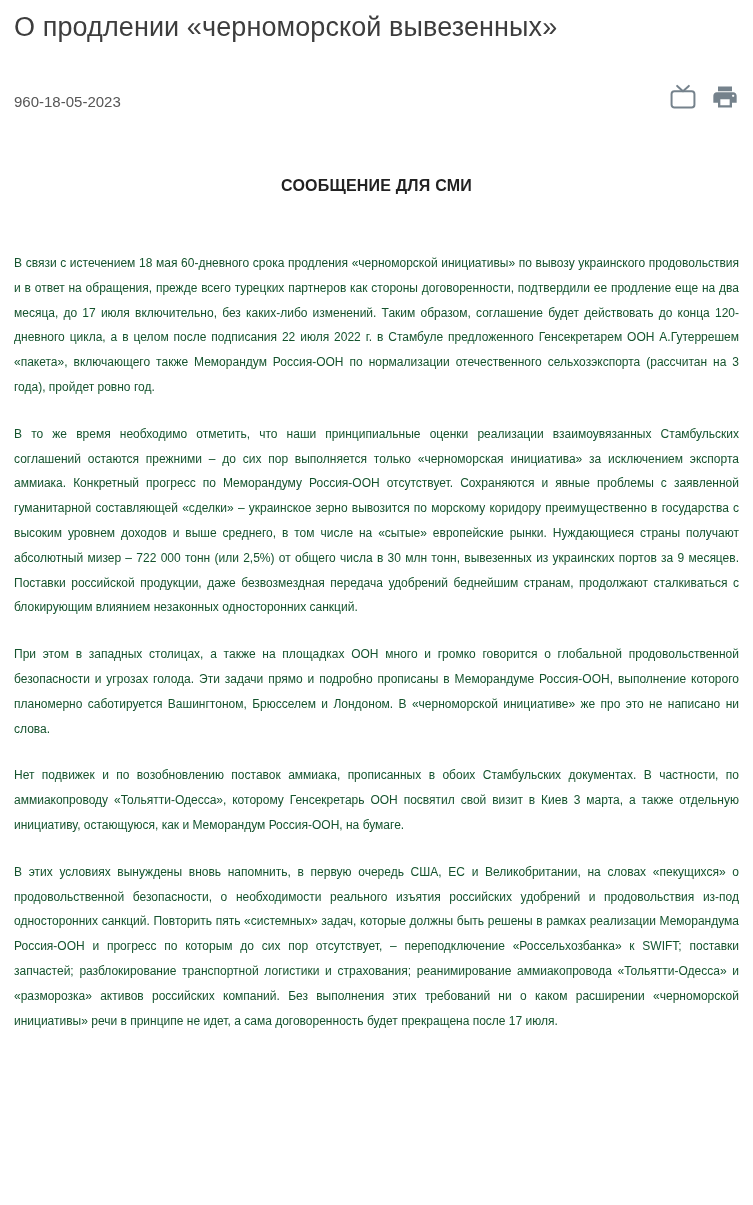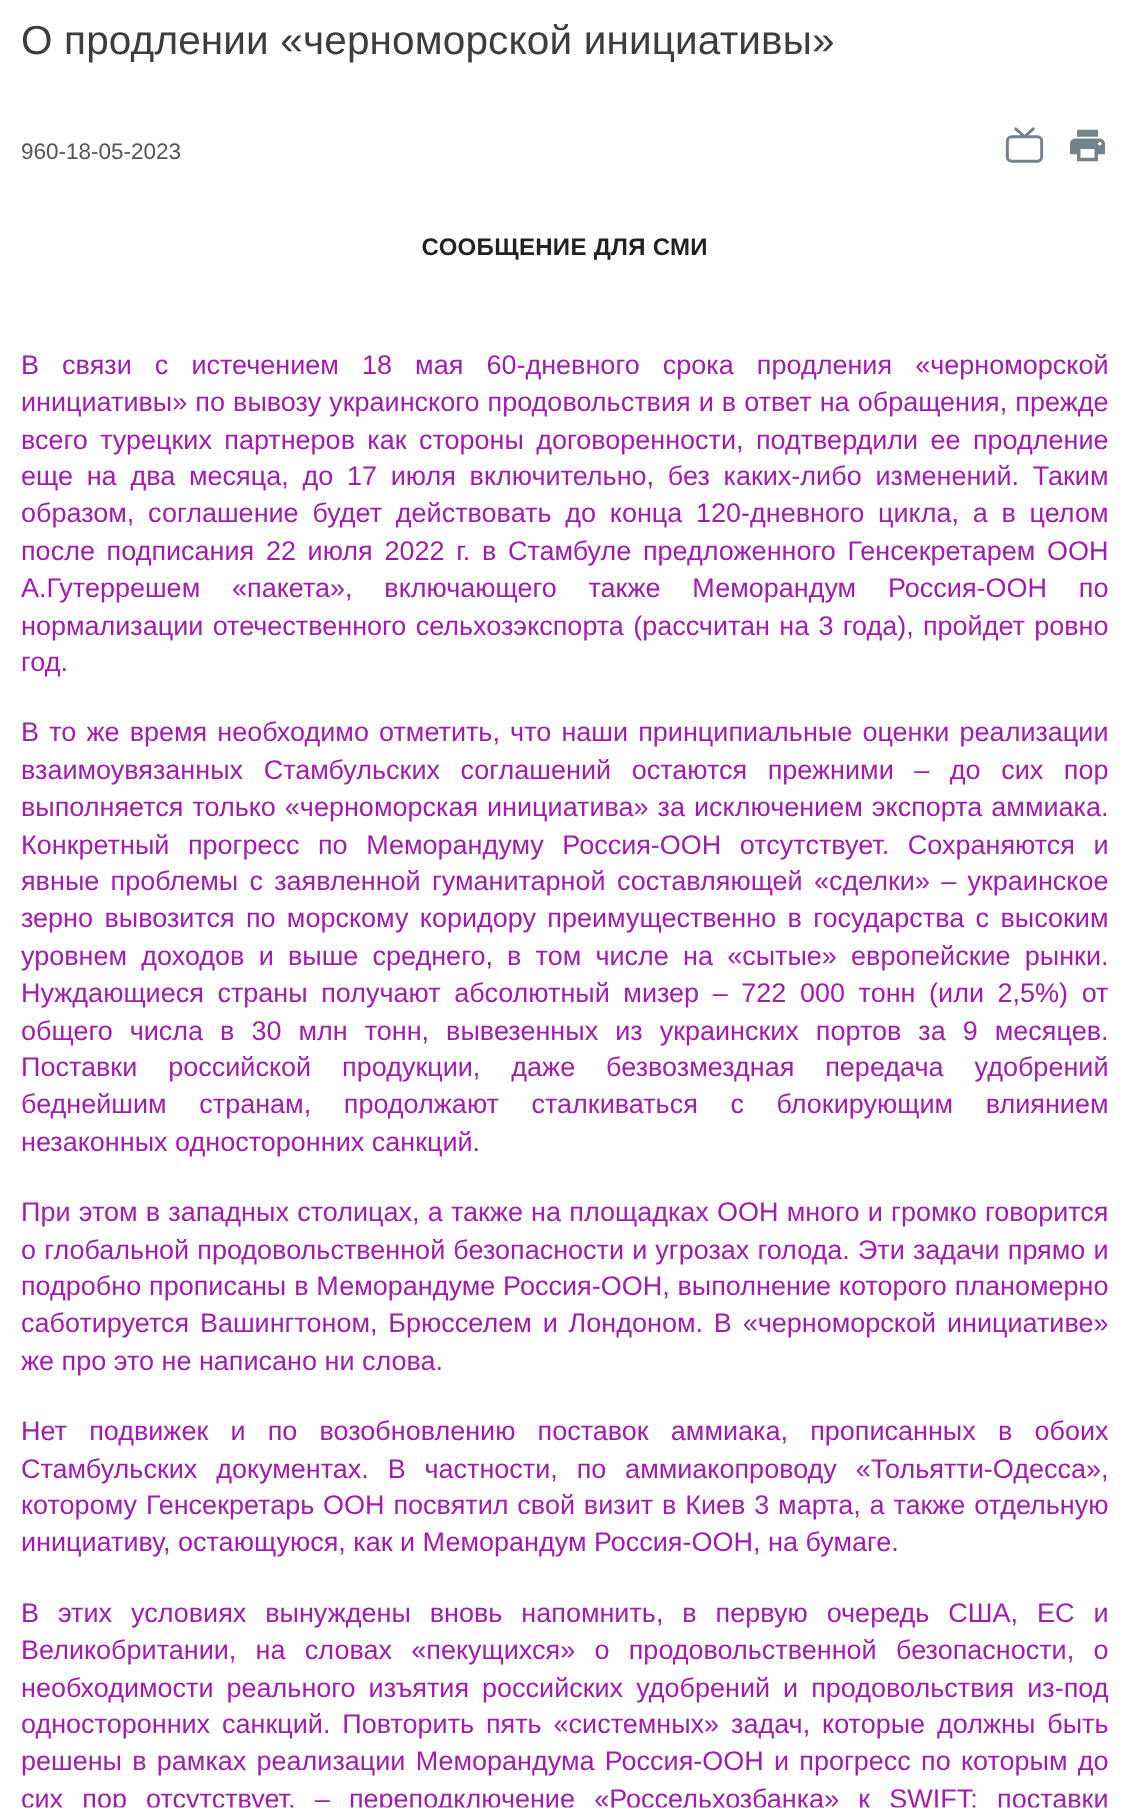--- a/index.html
+++ b/index.html
@@ -46,47 +46,47 @@
     align-items: center;
     color: #75828c;
   }
   .toolbar a {
     color: #75828c;
     display: inline-flex;
     text-decoration: none;
   }
   .toolbar svg { width: 28px; height: 28px; }
   .subheading {
-    margin-top: 46px;
+    margin-top: 66px;
     text-align: center;
     font-size: 16px;
     font-weight: 700;
     color: #222222;
     font-stretch: condensed;
     letter-spacing: 0.2px;
   }
   .content p {
     margin: 22px 0 0 0;
-    font-size: 18px;
+    font-size: 12px;
     line-height: 24.8px;
-    color: #a21caf;
+    color: #14532d;
     text-align: justify;
     font-stretch: condensed;
   }
   .content p:first-child {
     margin-top: 56px;
   }
 </style>
 </head>
 <body>
 
 <div class="article">
 
 
-  <h1 class="page-title">О продлении «черноморской инициативы»</h1>
+  <h1 class="page-title">О продлении «черноморской вывезенных»</h1>
 
   <div class="meta-row">
     <div class="doc-number">960-18-05-2023</div>
     <div class="toolbar">
       <a href="#" title="">
         <svg viewBox="0 0 24 24" fill="none" stroke="currentColor" stroke-width="1.7" stroke-linecap="round" stroke-linejoin="round">
           <path d="M7 2.5l5 4.5 5-4.5"></path>
           <rect x="2.2" y="7" width="19.6" height="14" rx="2.4"></rect>
           <rect x="5" y="9.6" width="14" height="8.8" rx="1" stroke-width="0"></rect>
         </svg>

